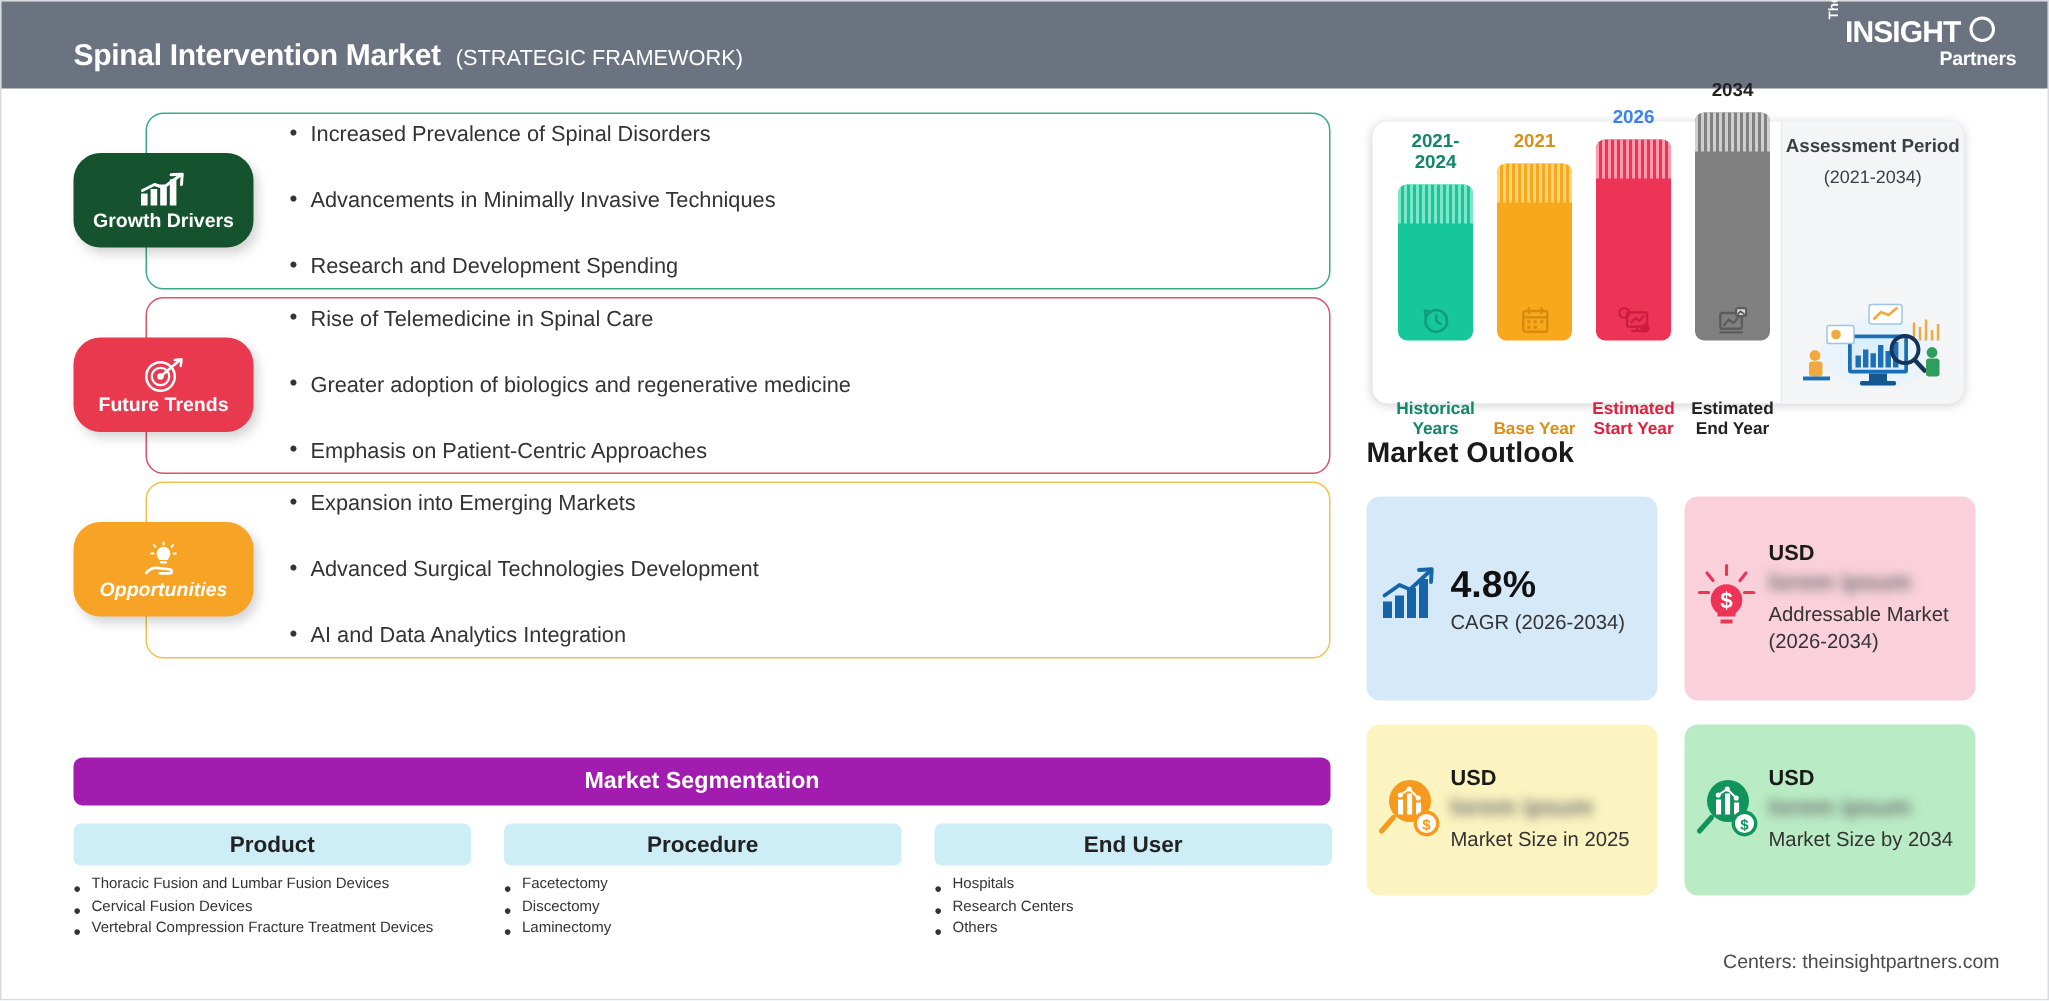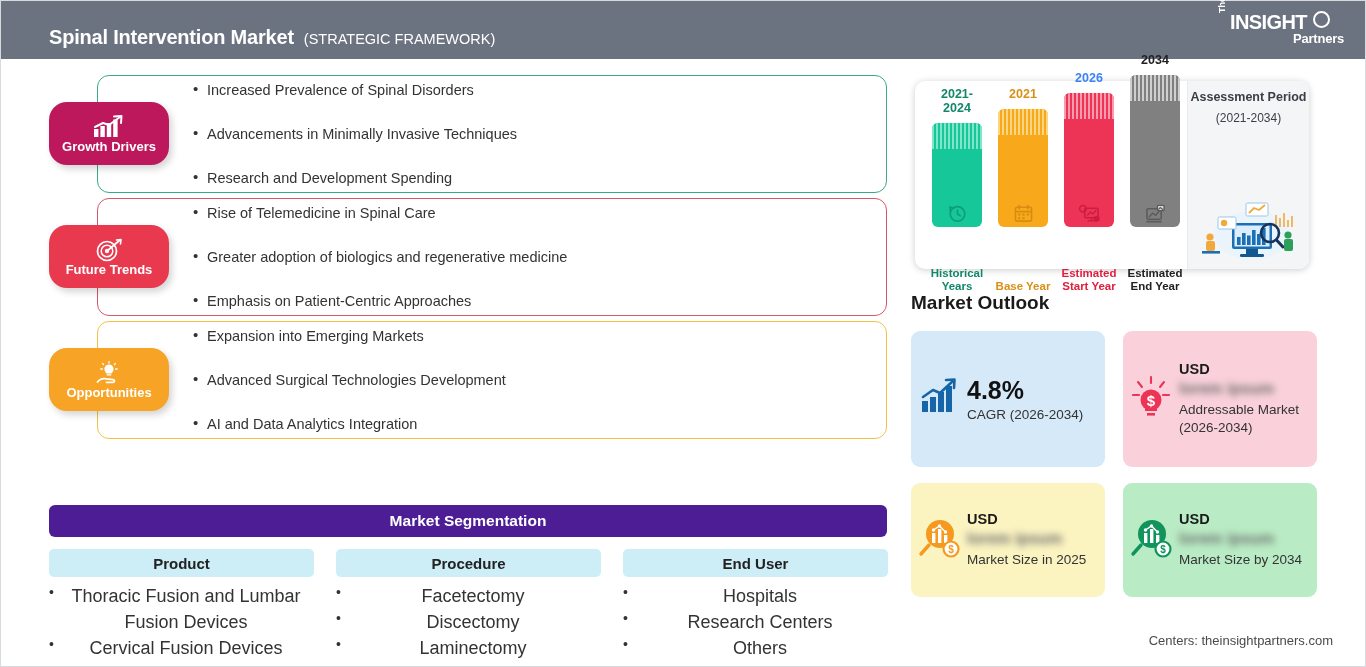--- a/index.html
+++ b/index.html
@@ -92,34 +92,34 @@
     box-shadow: 3px 4px 7px rgba(0,0,0,0.17);
     z-index: 3;
   }
   .badge .badge-icon { height: 24px; margin-bottom: 1px; display: block; }
   .badge .badge-label { line-height: 1; white-space: nowrap; }
 
   
   #seg-header {
     position: absolute; left: 48px; top: 446px;
     width: 838px; height: 32px;
-    background: #4c1d95; border-radius: 6px;
+    background: #a21caf; border-radius: 6px;
     color: #ffffff; font-size: 15.5px; font-weight: bold;
     display: flex; align-items: center; justify-content: center;
   }
   .seg-col-head {
     position: absolute; top: 490px; height: 28px;
     background: #cdeef7; border-radius: 5px;
     color: #222222; font-size: 15px; font-weight: bold;
     display: flex; align-items: center; justify-content: center;
   }
   .seg-list { position: absolute; top: 524px; }
   .seg-list li {
     list-style: none; position: relative; padding-left: 12px;
-    font-size: 18px; color: #333333; line-height: 1.45; text-align: center;
+    font-size: 10px; color: #333333; line-height: 1.45;
   }
   .seg-list li:before {
     content: "•"; position: absolute; left: 0; top: -1px;
     font-size: 14px; color: #333333;
   }
 
   
   #assessment {
     position: absolute; left: 914px; top: 80px;
     width: 394px; height: 188px;
@@ -212,21 +212,21 @@
   <div id="left">
 
     <div class="panel-row" style="top:16px;height:118px;">
       <div class="panel" style="border-color:#3aa98a;"></div>
       <ul class="panel-bullets">
         <li>Increased Prevalence of Spinal Disorders</li>
         <li>Advancements in Minimally Invasive Techniques</li>
         <li>Research and Development Spending</li>
       </ul>
     </div>
-    <div class="badge" style="top:43px;background:#be185d;">
+    <div class="badge" style="top:43px;background:#14532d;">
       <span class="badge-icon">
         <svg width="34" height="24" viewBox="0 0 34 24">
           <rect x="2" y="14" width="4.4" height="8" fill="#fff"></rect>
           <rect x="8.4" y="11" width="4.4" height="11" fill="#fff"></rect>
           <rect x="14.8" y="8" width="4.4" height="14" fill="#fff"></rect>
           <rect x="21.2" y="4.5" width="4.4" height="17.5" fill="#fff"></rect>
           <path d="M3 12 L11 8 L17 10 L28 2" stroke="#fff" stroke-width="2" fill="none" stroke-linecap="round" stroke-linejoin="round"></path>
           <path d="M22 1.5 L29.5 1 L29 8" stroke="#fff" stroke-width="2" fill="none" stroke-linecap="round" stroke-linejoin="round"></path>
         </svg>
       </span>
@@ -255,21 +255,21 @@
     </div>
 
     <div class="panel-row" style="top:262px;height:118px;">
       <div class="panel" style="border-color:#f0c24a;"></div>
       <ul class="panel-bullets">
         <li>Expansion into Emerging Markets</li>
         <li>Advanced Surgical Technologies Development</li>
         <li>AI and Data Analytics Integration</li>
       </ul>
     </div>
-    <div class="badge" style="top:289px;background:#f7a325;">
+    <div class="badge" style="top:289px;background:#f7a325;font-style:italic;">
       <span class="badge-icon">
         <svg width="34" height="24" viewBox="0 0 34 24">
           <path d="M17 3.5 a4.6 4.6 0 0 1 4.6 4.6 c0 2.1-1.4 3.1-1.8 4.3 h-5.6 c-0.4-1.2-1.8-2.2-1.8-4.3 A4.6 4.6 0 0 1 17 3.5 z" fill="#fff"></path>
           <rect x="14.6" y="13.2" width="4.8" height="1.4" rx="0.6" fill="#fff"></rect>
           <g stroke="#fff" stroke-width="1.3" stroke-linecap="round">
             <path d="M17 0.5 V2"></path>
               <path d="M10.6 2.4 L11.6 3.6"></path>
               <path d="M23.4 2.4 L22.4 3.6"></path>
             <path d="M8.8 8 H10.3"></path>
               <path d="M25.2 8 H23.7"></path>

